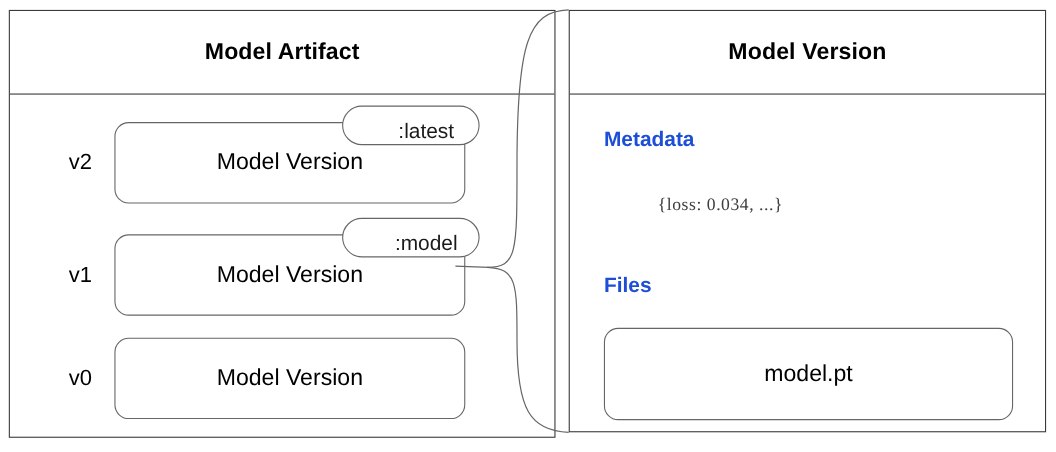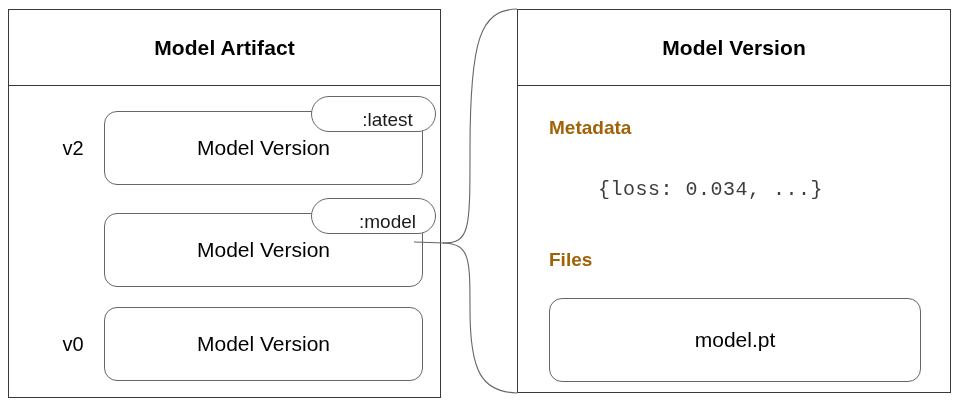--- a/index.html
+++ b/index.html
@@ -16,21 +16,21 @@
     overflow: hidden;
   }
 
   
   .panel {
     position: absolute;
     box-sizing: border-box;
     border: 1.6px solid #3a3a3a;
     background: #ffffff;
   }
-  #artifact-panel { left: 8px;   top: 9px;  width: 433px; height: 389px; }
+  #artifact-panel { left: 8px;   top: 9px;  width: 497px; height: 389px; }
   #version-panel  { left: 517px; top: 9px;  width: 434px; height: 384px; }
 
   .panel-header {
     position: absolute;
     left: 0;
     top: 0;
     width: 100%;
     height: 76px;
     box-sizing: border-box;
     border-bottom: 1.6px solid #3a3a3a;
@@ -116,31 +116,31 @@
     font-size: 19px;
     color: #1a1a1a;
     padding-left: 28px;
   }
 
   
   .section-heading {
     position: absolute;
     font-size: 19px;
     font-weight: bold;
-    color: #a16207;
+    color: #1d4ed8;
   }
   #metadata-heading { left: 31px; top: 31px; }
   #files-heading    { left: 31px; top: 163px; }
 
   .metadata-value {
     position: absolute;
     left: 80px;
     top: 92px;
-    font-family: Liberation Mono, monospace;
-    font-size: 20px;
+    font-family: Liberation Serif, serif;
+    font-size: 16px;
     color: #3d3d3d;
     letter-spacing: 0.5px;
     white-space: pre;
   }
 
   .file-box {
     position: absolute;
     left: 31px;
     top: 196px;
     width: 372px;
@@ -187,20 +187,21 @@
         <div class="version-label">v2</div>
         <div class="version-box">
           <span class="version-box-label">Model Version</span>
         </div>
         <div class="alias-tag">
           <span class="alias-tag-label">:latest</span>
         </div>
       </div>
 
       <div class="version-row" id="row-v1">
+        <div class="version-label">v1</div>
         <div class="version-box">
           <span class="version-box-label">Model Version</span>
         </div>
         <div class="alias-tag">
           <span class="alias-tag-label">:model</span>
         </div>
       </div>
 
       <div class="version-row" id="row-v0">
         <div class="version-label">v0</div>

